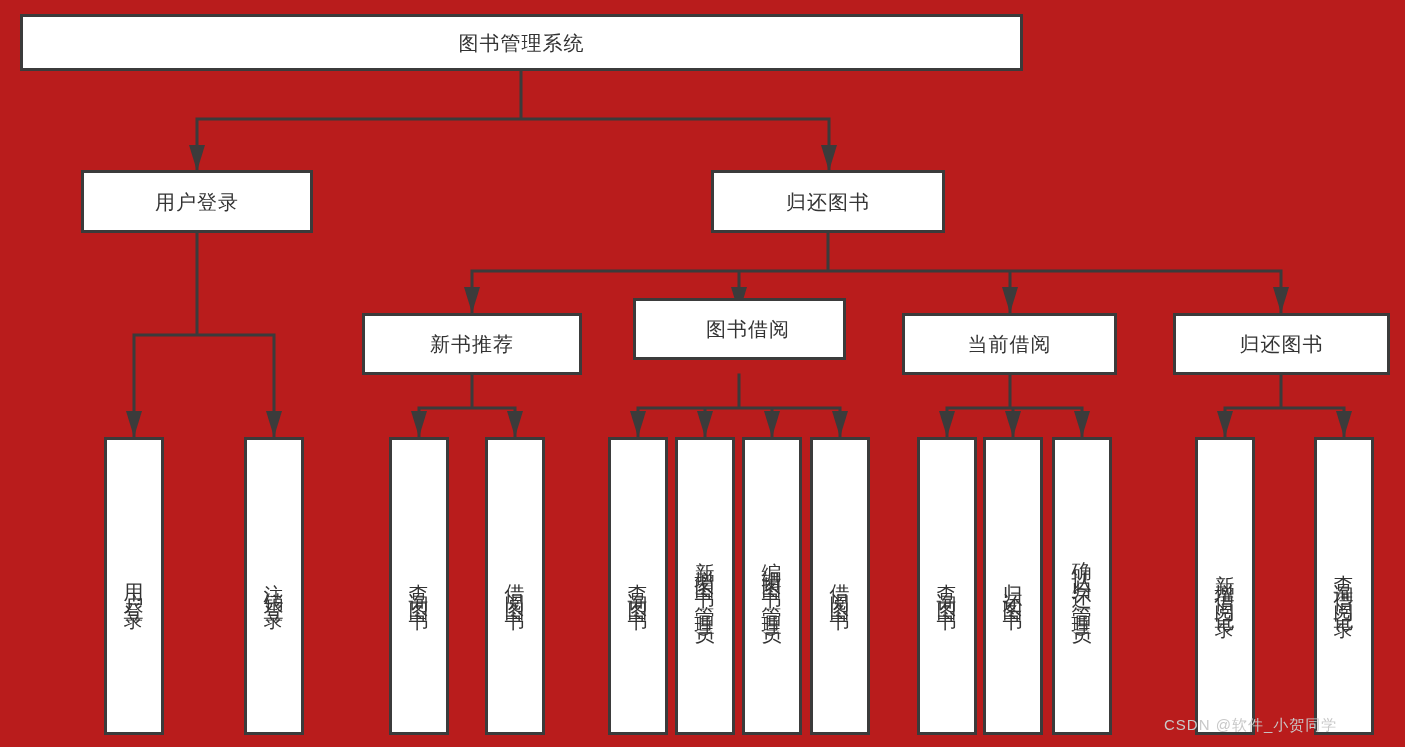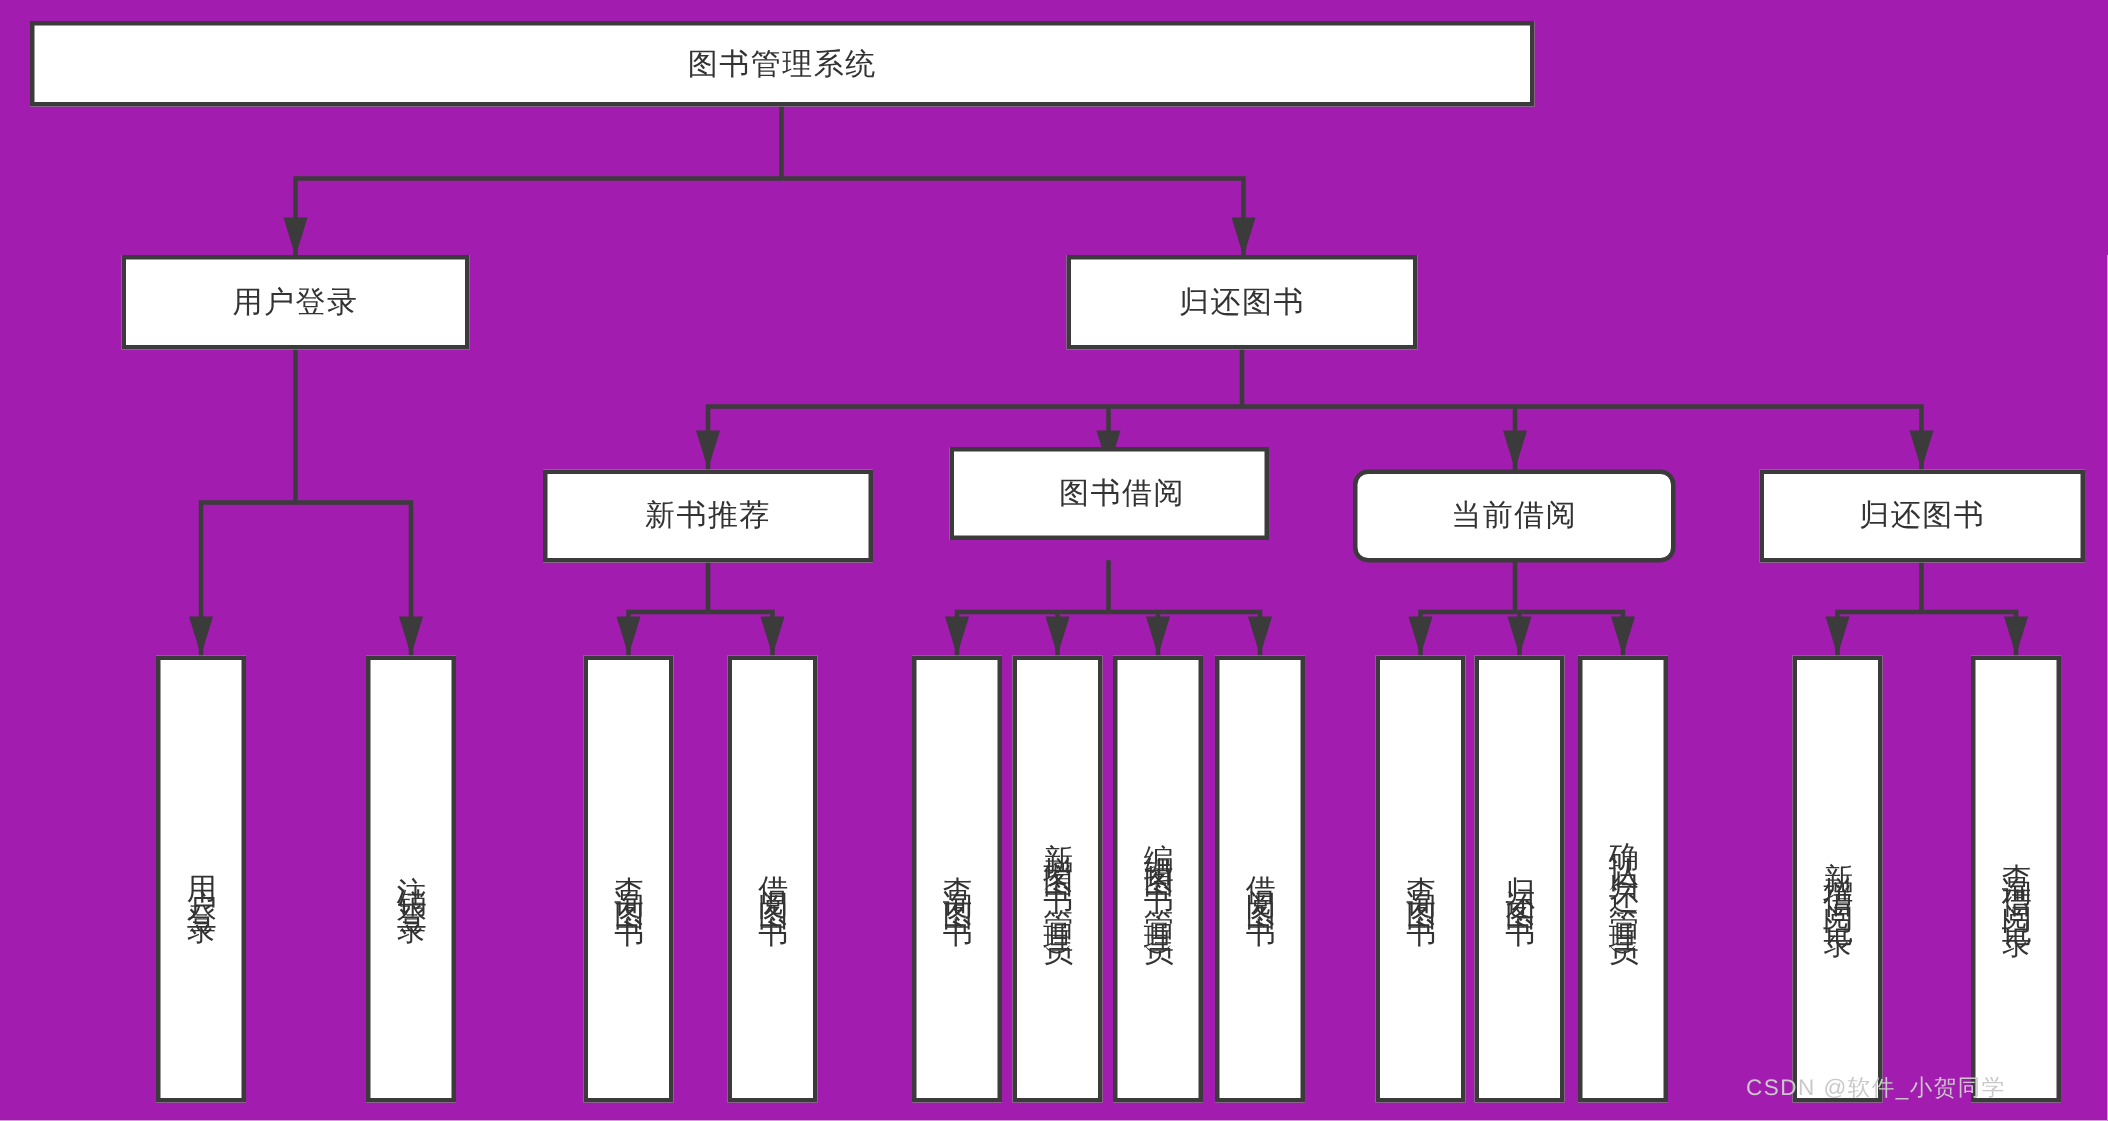--- a/index.html
+++ b/index.html
@@ -4,21 +4,21 @@
 <style>
   html, body {
     margin: 0;
     padding: 0;
     background: #ffffff;
   }
   .canvas {
     position: relative;
     width: 1405px;
     height: 747px;
-    background: #a21caf;
+    background: #b91c1c;
     font-family: "Liberation Sans", sans-serif;
     overflow: hidden;
   }
   svg.connectors {
     position: absolute;
     left: 0;
     top: 0;
     width: 1405px;
     height: 747px;
     color: #3b3b3b;
@@ -122,21 +122,21 @@
   <div class="node" style="left:711px; top:170px; width:234px; height:63px;">
     <span>归还图书</span>
   </div>
 
   <div class="node" style="left:362px; top:313px; width:220px; height:62px;text-align:right;">
     <span>新书推荐</span>
   </div>
   <div class="node" style="left:633px; top:298px; width:213px; height:62px;padding-left:17px;">
     <span>图书借阅</span>
   </div>
-  <div class="node" style="left:902px; top:313px; width:215px; height:62px;border-radius:10px;">
+  <div class="node" style="left:902px; top:313px; width:215px; height:62px;">
     <span>当前借阅</span>
   </div>
   <div class="node" style="left:1173px; top:313px; width:217px; height:62px;">
     <span>归还图书</span>
   </div>
 
   <div class="node leaf" style="left:104px; top:437px; width:60px; height:298px;">
     <span>用户登录</span>
   </div>
   <div class="node leaf" style="left:244px; top:437px; width:60px; height:298px;">

